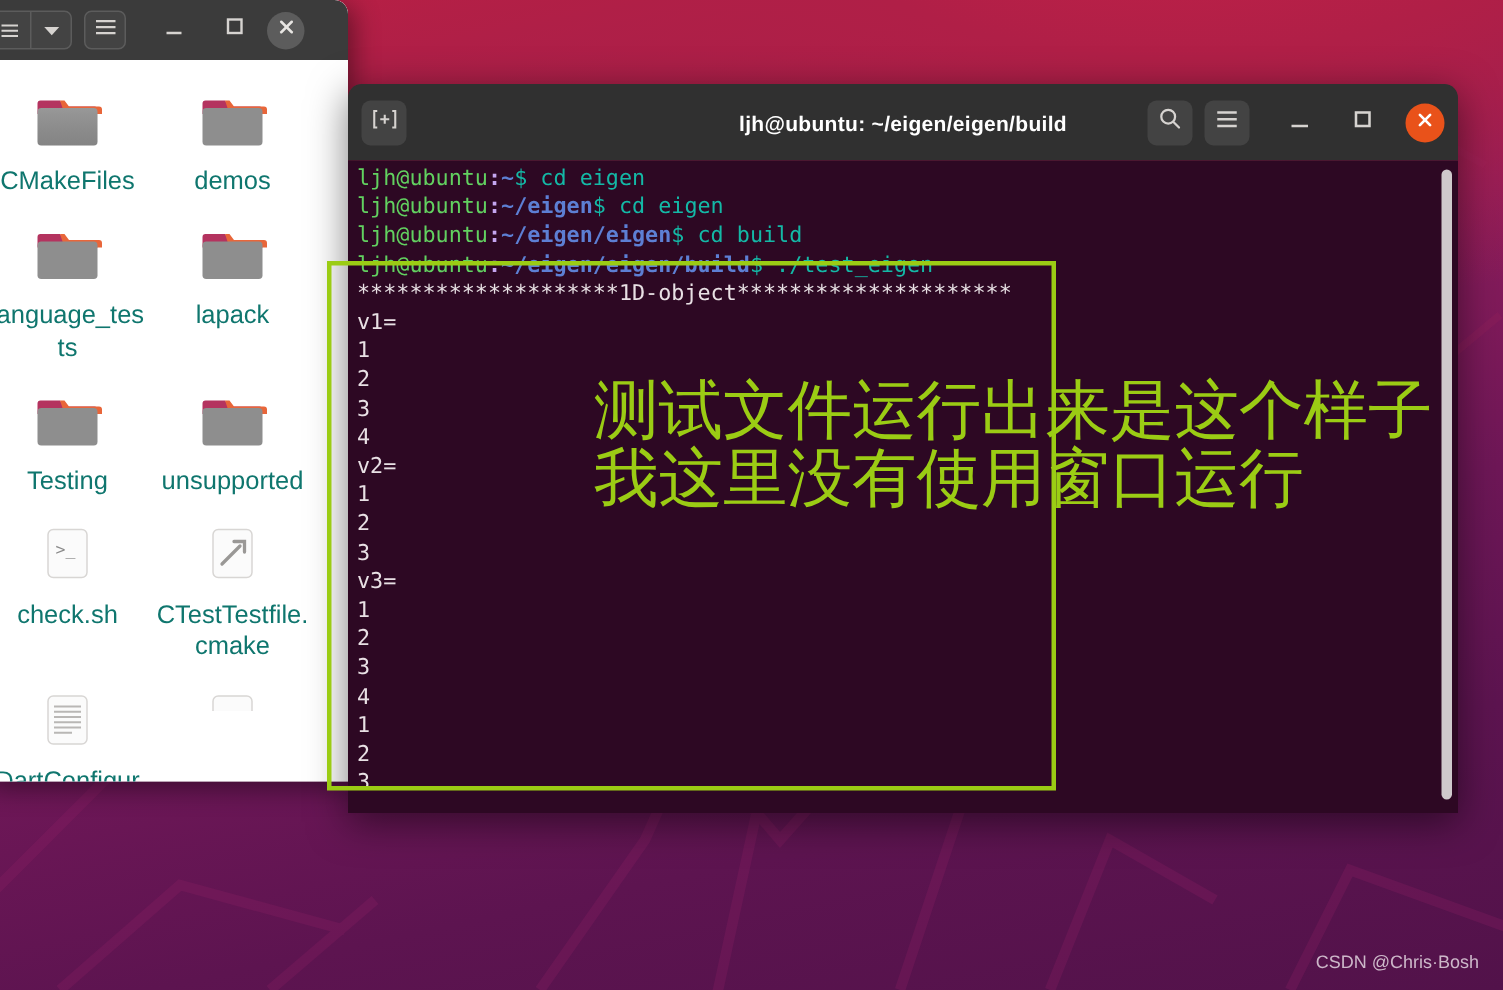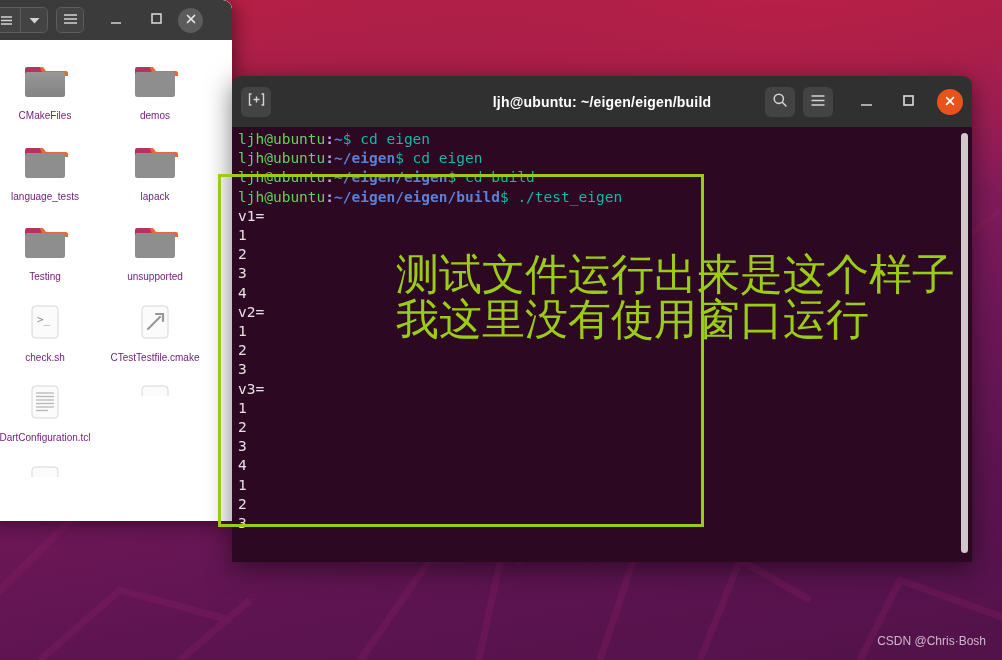--- a/index.html
+++ b/index.html
@@ -84,38 +84,37 @@
     align-content: flex-start;
   }
   .fm-item {
     width: 110px;
     padding: 4px 2px 6px;
     display: flex; flex-direction: column; align-items: center;
     margin-bottom: 4px;
   }
   .fm-item-label {
     margin-top: 6px;
-    font-size: 10px;
-    color: #701a75;
+    font-size: 17px;
+    color: #0f766e;
     text-align: center;
     line-height: 1.25;
     max-width: 104px;
     word-break: break-all;
   }
   .icon-wrap { width: 48px; height: 48px; position: relative; }
 
   
   #terminal {
     position: absolute;
     left: 232px; top: 56px;
     width: 740px; height: 486px;
     border-radius: 9px 9px 0 0;
     box-shadow: 0 6px 26px rgba(0,0,0,.5);
     overflow: hidden;
-    margin-top: 20px;
   }
   #term-titlebar {
     height: 51px;
     background: #303030;
     display: flex; align-items: center;
     padding: 0 9px;
     position: relative;
   }
   #term-title {
     position: absolute;
@@ -478,20 +477,21 @@
         </div>
       </div>
     </div>
 
     <div id="term-body">
       <div id="term-lines">
           <div><span class="c-user">ljh@ubuntu</span><span class="c-colon">:</span><span class="c-path">~</span><span class="c-dollar">$ cd eigen</span></div>
           <div><span class="c-user">ljh@ubuntu</span><span class="c-colon">:</span><span class="c-path">~/eigen</span><span class="c-dollar">$ cd eigen</span></div>
           <div><span class="c-user">ljh@ubuntu</span><span class="c-colon">:</span><span class="c-path">~/eigen/eigen</span><span class="c-dollar">$ cd build</span></div>
           <div><span class="c-user">ljh@ubuntu</span><span class="c-colon">:</span><span class="c-path">~/eigen/eigen/build</span><span class="c-dollar">$ ./test_eigen</span></div>
+          <div><span class="c-out">********************1D-object*********************</span></div>
           <div><span class="c-out">v1=</span></div>
           <div><span class="c-out">1</span></div>
           <div><span class="c-out">2</span></div>
           <div><span class="c-out">3</span></div>
           <div><span class="c-out">4</span></div>
           <div><span class="c-out">v2=</span></div>
           <div><span class="c-out">1</span></div>
           <div><span class="c-out">2</span></div>
           <div><span class="c-out">3</span></div>
           <div><span class="c-out">v3=</span></div>

